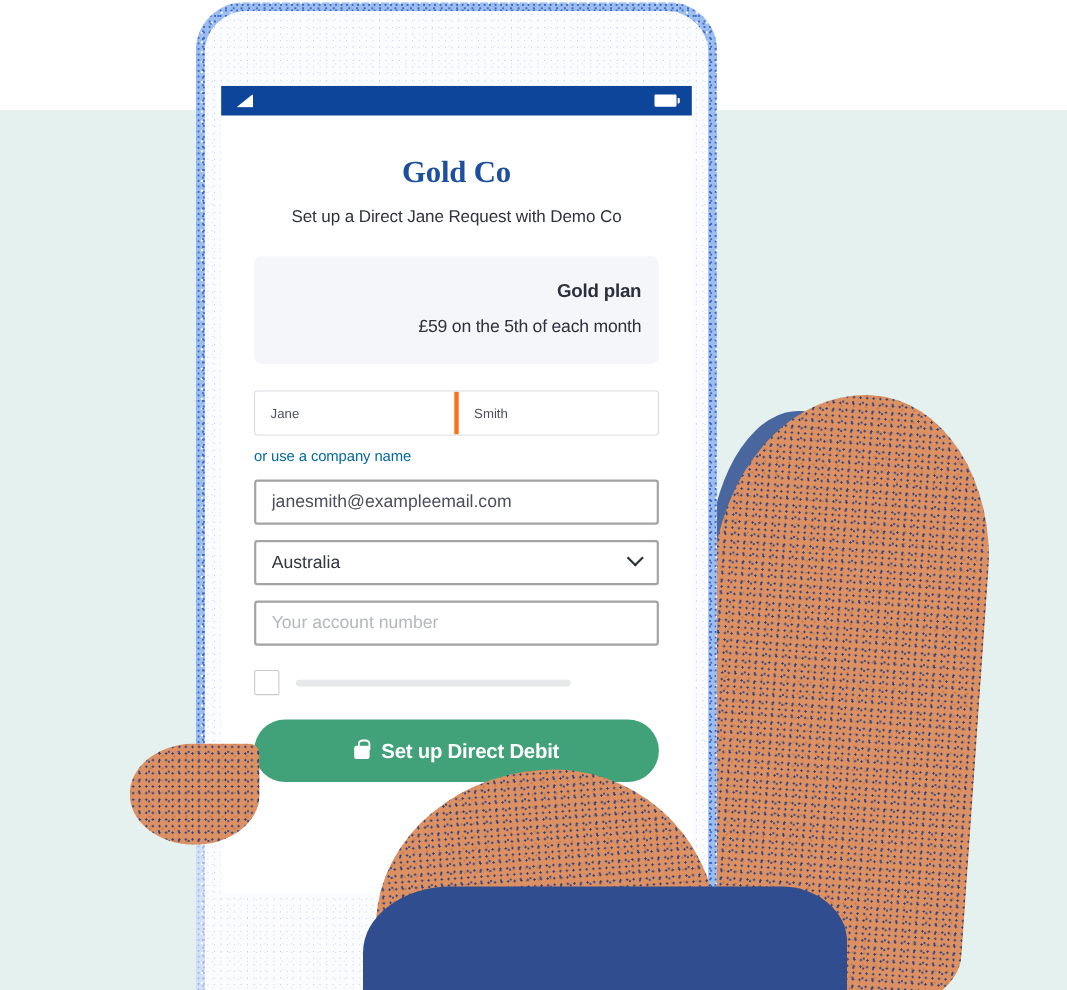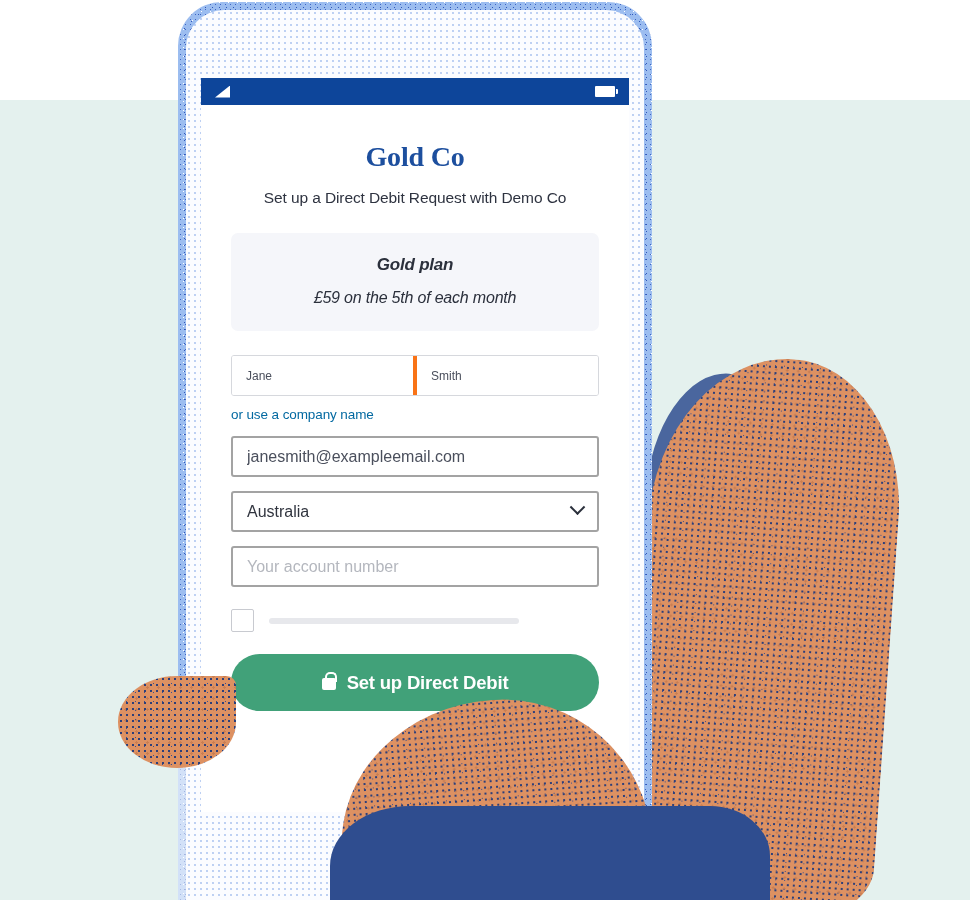--- a/index.html
+++ b/index.html
@@ -187,22 +187,21 @@
     font-size: 15.5px;
     color: #2e3340;
     letter-spacing: -0.1px;
   }
 
   .plan-card {
     margin-top: 26px;
     background: #f5f6fa;
     border-radius: 7px;
     padding: 22px 16px 24px;
-    text-align: center;
-    font-style: italic;
+    text-align: right;
   }
   .plan-name {
     font-size: 17px;
     font-weight: bold;
     color: #2b303c;
     letter-spacing: -0.2px;
   }
   .plan-detail {
     margin-top: 14px;
     font-size: 16px;
@@ -348,21 +347,21 @@
 
     <div class="statusbar">
       <span class="signal-icon"></span>
       <span class="battery-icon"></span>
     </div>
 
     <div class="screen-body">
 
       <div class="brand-logo">Gold Co</div>
 
-      <div class="brand-sub">Set up a Direct Debit Request with Demo Co</div>
+      <div class="brand-sub">Set up a Direct Jane Request with Demo Co</div>
 
       <div class="plan-card">
         <div class="plan-name">Gold plan</div>
         <div class="plan-detail">£59 on the 5th of each month</div>
       </div>
 
       <div class="form">
 
         <div class="name-row">
           <input type="text" value="Jane" style="">

